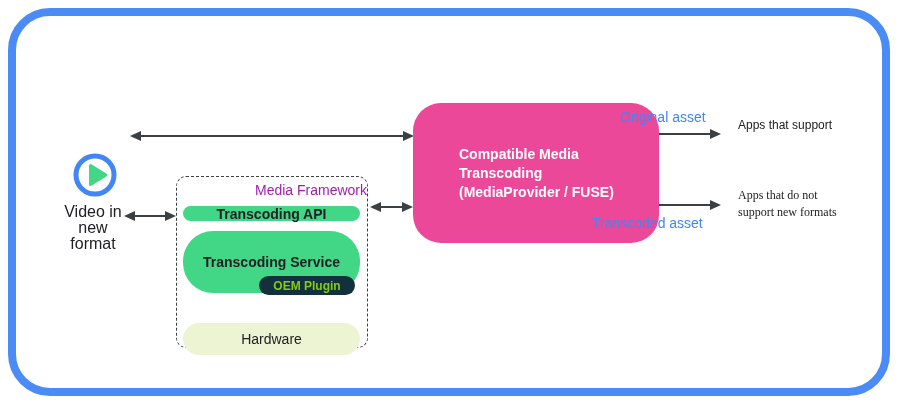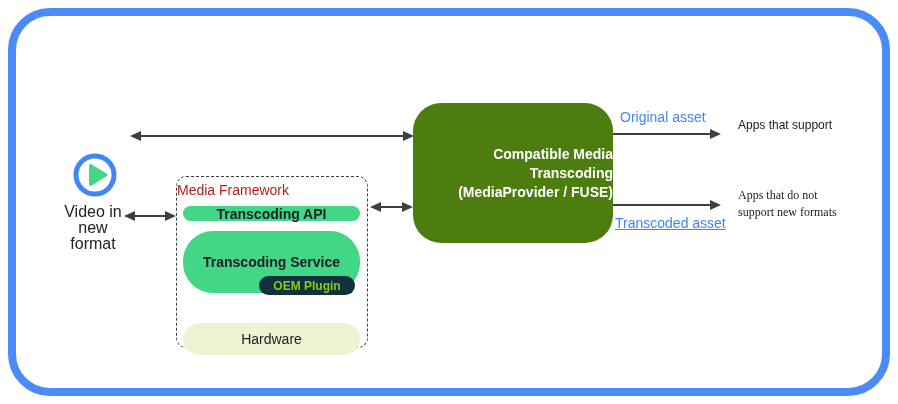--- a/index.html
+++ b/index.html
@@ -18,38 +18,38 @@
 
   
   .play-icon { position:absolute; left:72px; top:152px; width:46px; height:46px; }
 
   .video-label { position:absolute; left:51px; top:204px; width:84px; text-align:center;
                  font-size:16px; line-height:16px; color:#202124; }
 
   
   .framework { position:absolute; left:176px; top:176px; width:192px; height:172px;
                border:1.6px dashed #3c4043; border-radius:10px; box-sizing:border-box; }
-  .fw-title { position:absolute; left:0; right:0; top:5px; text-align:left;
-              font-size:14px; color:#b91c1c; }
+  .fw-title { position:absolute; left:0; right:0; top:5px; text-align:right;
+              font-size:14px; color:#a21caf; }
   .pill { position:absolute; display:flex; align-items:center; justify-content:center;
           font-size:14px; color:#202124; }
   .pill.api { left:6px; top:29px; width:177px; height:15px; background:#42d786;
               border-radius:14px; font-weight:bold; }
   .pill.service { left:6px; top:54px; width:177px; height:62px; background:#42d786;
               border-radius:30px; font-weight:bold; }
   .pill.oem { right:5px; bottom:-2px; width:96px; height:19px; background:#13303d;
               border-radius:10px; color:#84cc16; font-weight:bold; font-size:12px; }
   .pill.hardware { left:6px; top:130px; width:177px; height:32px; background:#edf4d3;
               border-radius:16px;margin-top:16px; }
 
   
   .transcoder { position:absolute; left:413px; top:103px; width:200px; height:140px;
-                background:#4d7c0f; border-radius:28px; display:flex; flex-direction:column;
-                align-items:flex-end; justify-content:center; color:#ffffff;
-                font-weight:bold; font-size:14px; line-height:19px; text-align:center; }
+                background:#ec4899; border-radius:28px; display:flex; flex-direction:column;
+                align-items:flex-start; justify-content:center; color:#ffffff;
+                font-weight:bold; font-size:14px; line-height:19px; text-align:center;padding-left:46px; }
 
   .apps-label { position:absolute; left:738px; font-size:12px; line-height:17px; color:#202124; }
 </style>
 </head>
 <body>
 
 <div class="stage">
   <div class="frame"></div>
 
   <svg class="play-icon" viewBox="0 0 46 46">
@@ -84,21 +84,21 @@
     </div>
   </div>
 
   <div class="transcoder">
     <span>Compatible Media</span>
     <span>Transcoding</span>
     <span>(MediaProvider / FUSE)</span>
   </div>
 
   <div class="blue-label" style="left:620px; top:109px;">Original asset</div>
-  <div class="blue-label" style="left:615px; top:215px;text-decoration:underline;">Transcoded asset</div>
+  <div class="blue-label" style="left:592px; top:215px;">Transcoded asset</div>
 
   <div class="apps-label" style="top:117px;">
     <span style="display:block">Apps that support</span>
   </div>
   <div class="apps-label" style="top:187px;font-family:Liberation Serif, serif;">
     <span style="display:block">Apps that do not</span>
     <span style="display:block">support new formats</span>
   </div>
 </div>
 

